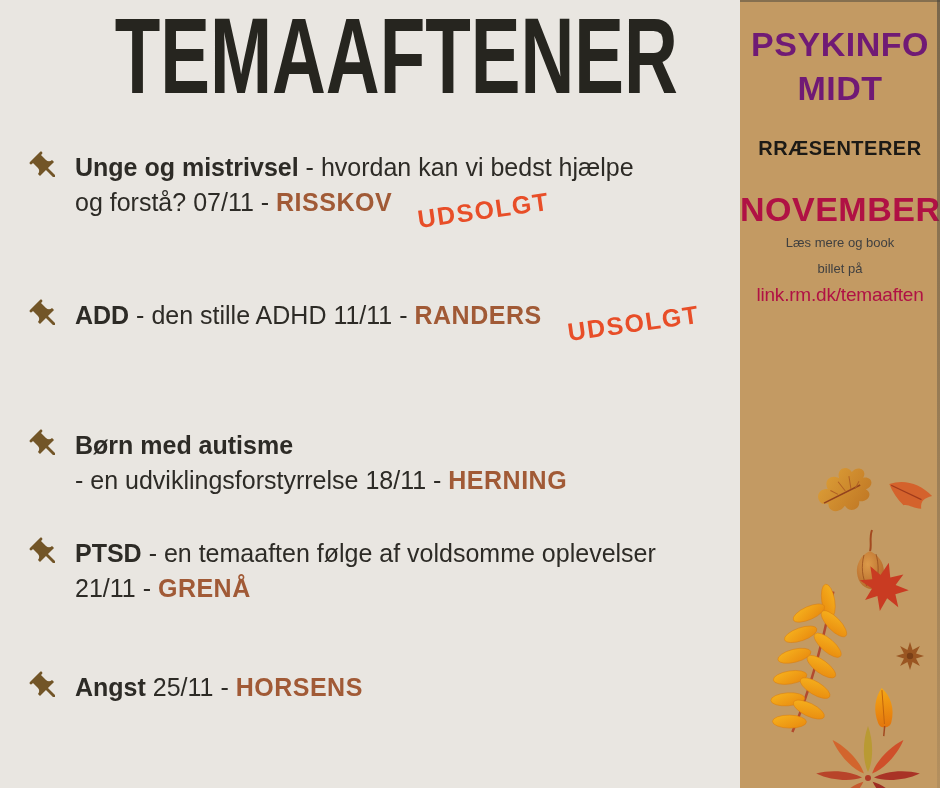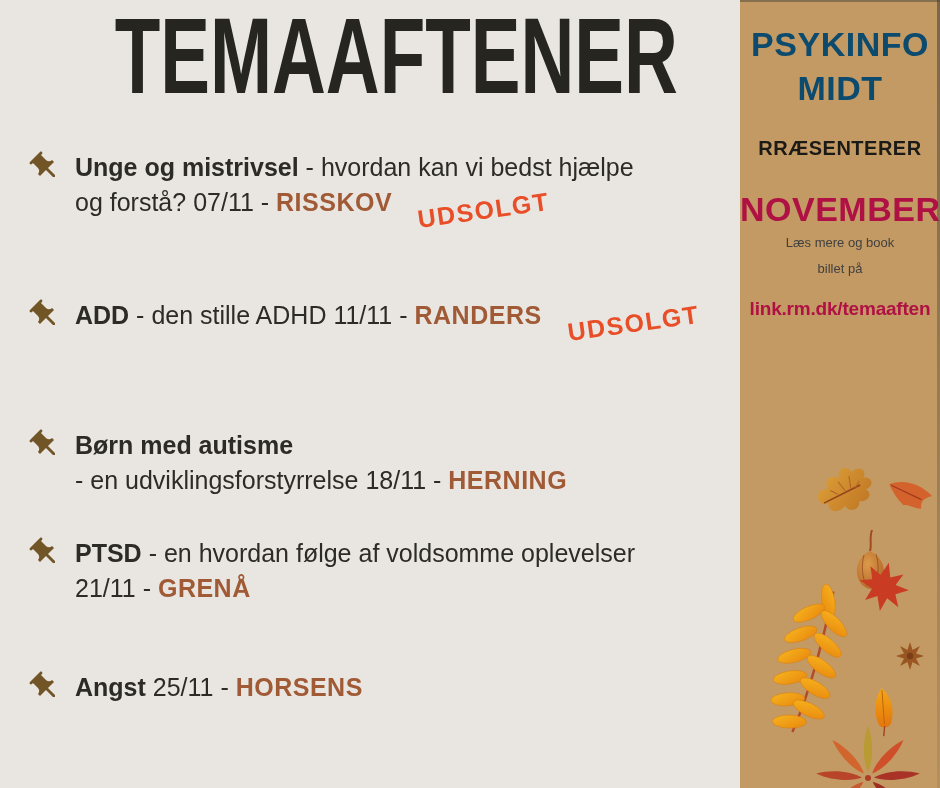--- a/index.html
+++ b/index.html
@@ -39,25 +39,25 @@
   }
 
   
   .sidebar{
     position:absolute;left:740px;top:0;width:200px;height:788px;
     background:#c39a63;text-align:center;padding-top:22px;box-sizing:border-box;
   }
   .sidebar::before{content:"";position:absolute;top:0;left:0;width:100%;height:2px;background:rgba(72,68,60,.5);}
   .sidebar::after{content:"";position:absolute;top:0;right:0;width:3px;height:100%;
     background:linear-gradient(180deg,rgba(72,68,60,.6),rgba(72,68,60,.12));}
-  .brand{margin:0;font-size:34px;line-height:44px;font-weight:bold;color:#0c4a6e;letter-spacing:.5px;}
+  .brand{margin:0;font-size:34px;line-height:44px;font-weight:bold;color:#701a75;letter-spacing:.5px;}
   .presents{margin-top:27px;font-size:20px;font-weight:bold;color:#1c1a16;letter-spacing:.5px;}
   .month{margin-top:28px;font-size:34px;line-height:42px;font-weight:bold;color:#b01144;letter-spacing:.5px;}
   .info{font-size:13px;line-height:26px;color:#404040;}
-  .link{display:block;margin-top:16px;font-size:19px;letter-spacing:-.2px;color:#b01144;text-decoration:none;font-weight:bold;}
+  .link{display:block;margin-top:2px;font-size:19px;letter-spacing:-.2px;color:#b01144;text-decoration:none;}
   .decor{position:absolute;left:0;bottom:0;width:200px;height:340px;}
 </style>
 </head>
 <body>
 
 <div class="poster">
 
   <div class="main">
     <h1 class="title">TEMAAFTENER</h1>
     <div class="events">
@@ -85,21 +85,21 @@
           <div class="event-text">
             <div class="line"><span class="seg-b">Børn med autisme</span></div>
             <div class="line"><span class="seg-n">- en udviklingsforstyrrelse 18/11 - </span><span class="seg-loc">HERNING</span></div>
           </div>
         </div>
         <div class="event">
           <svg class="pin" viewBox="0 0 24 24">
             <path fill="#725527" transform="rotate(-45 12 12)" d="M16 9V4h1c.55 0 1-.45 1-1s-.45-1-1-1H7c-.55 0-1 .45-1 1s.45 1 1 1h1v5c0 1.66-1.34 3-3 3v2h5.97v7l1 1 1-1v-7H19v-2c-1.66 0-3-1.34-3-3z"></path>
           </svg>
           <div class="event-text">
-            <div class="line"><span class="seg-b">PTSD</span><span class="seg-n"> - en hvordan følge af voldsomme oplevelser</span></div>
+            <div class="line"><span class="seg-b">PTSD</span><span class="seg-n"> - en temaaften følge af voldsomme oplevelser</span></div>
             <div class="line"><span class="seg-n">21/11 - </span><span class="seg-loc">GRENÅ</span></div>
           </div>
         </div>
         <div class="event">
           <svg class="pin" viewBox="0 0 24 24">
             <path fill="#725527" transform="rotate(-45 12 12)" d="M16 9V4h1c.55 0 1-.45 1-1s-.45-1-1-1H7c-.55 0-1 .45-1 1s.45 1 1 1h1v5c0 1.66-1.34 3-3 3v2h5.97v7l1 1 1-1v-7H19v-2c-1.66 0-3-1.34-3-3z"></path>
           </svg>
           <div class="event-text">
             <div class="line"><span class="seg-b">Angst</span><span class="seg-n"> 25/11 - </span><span class="seg-loc">HORSENS</span></div>
           </div>

